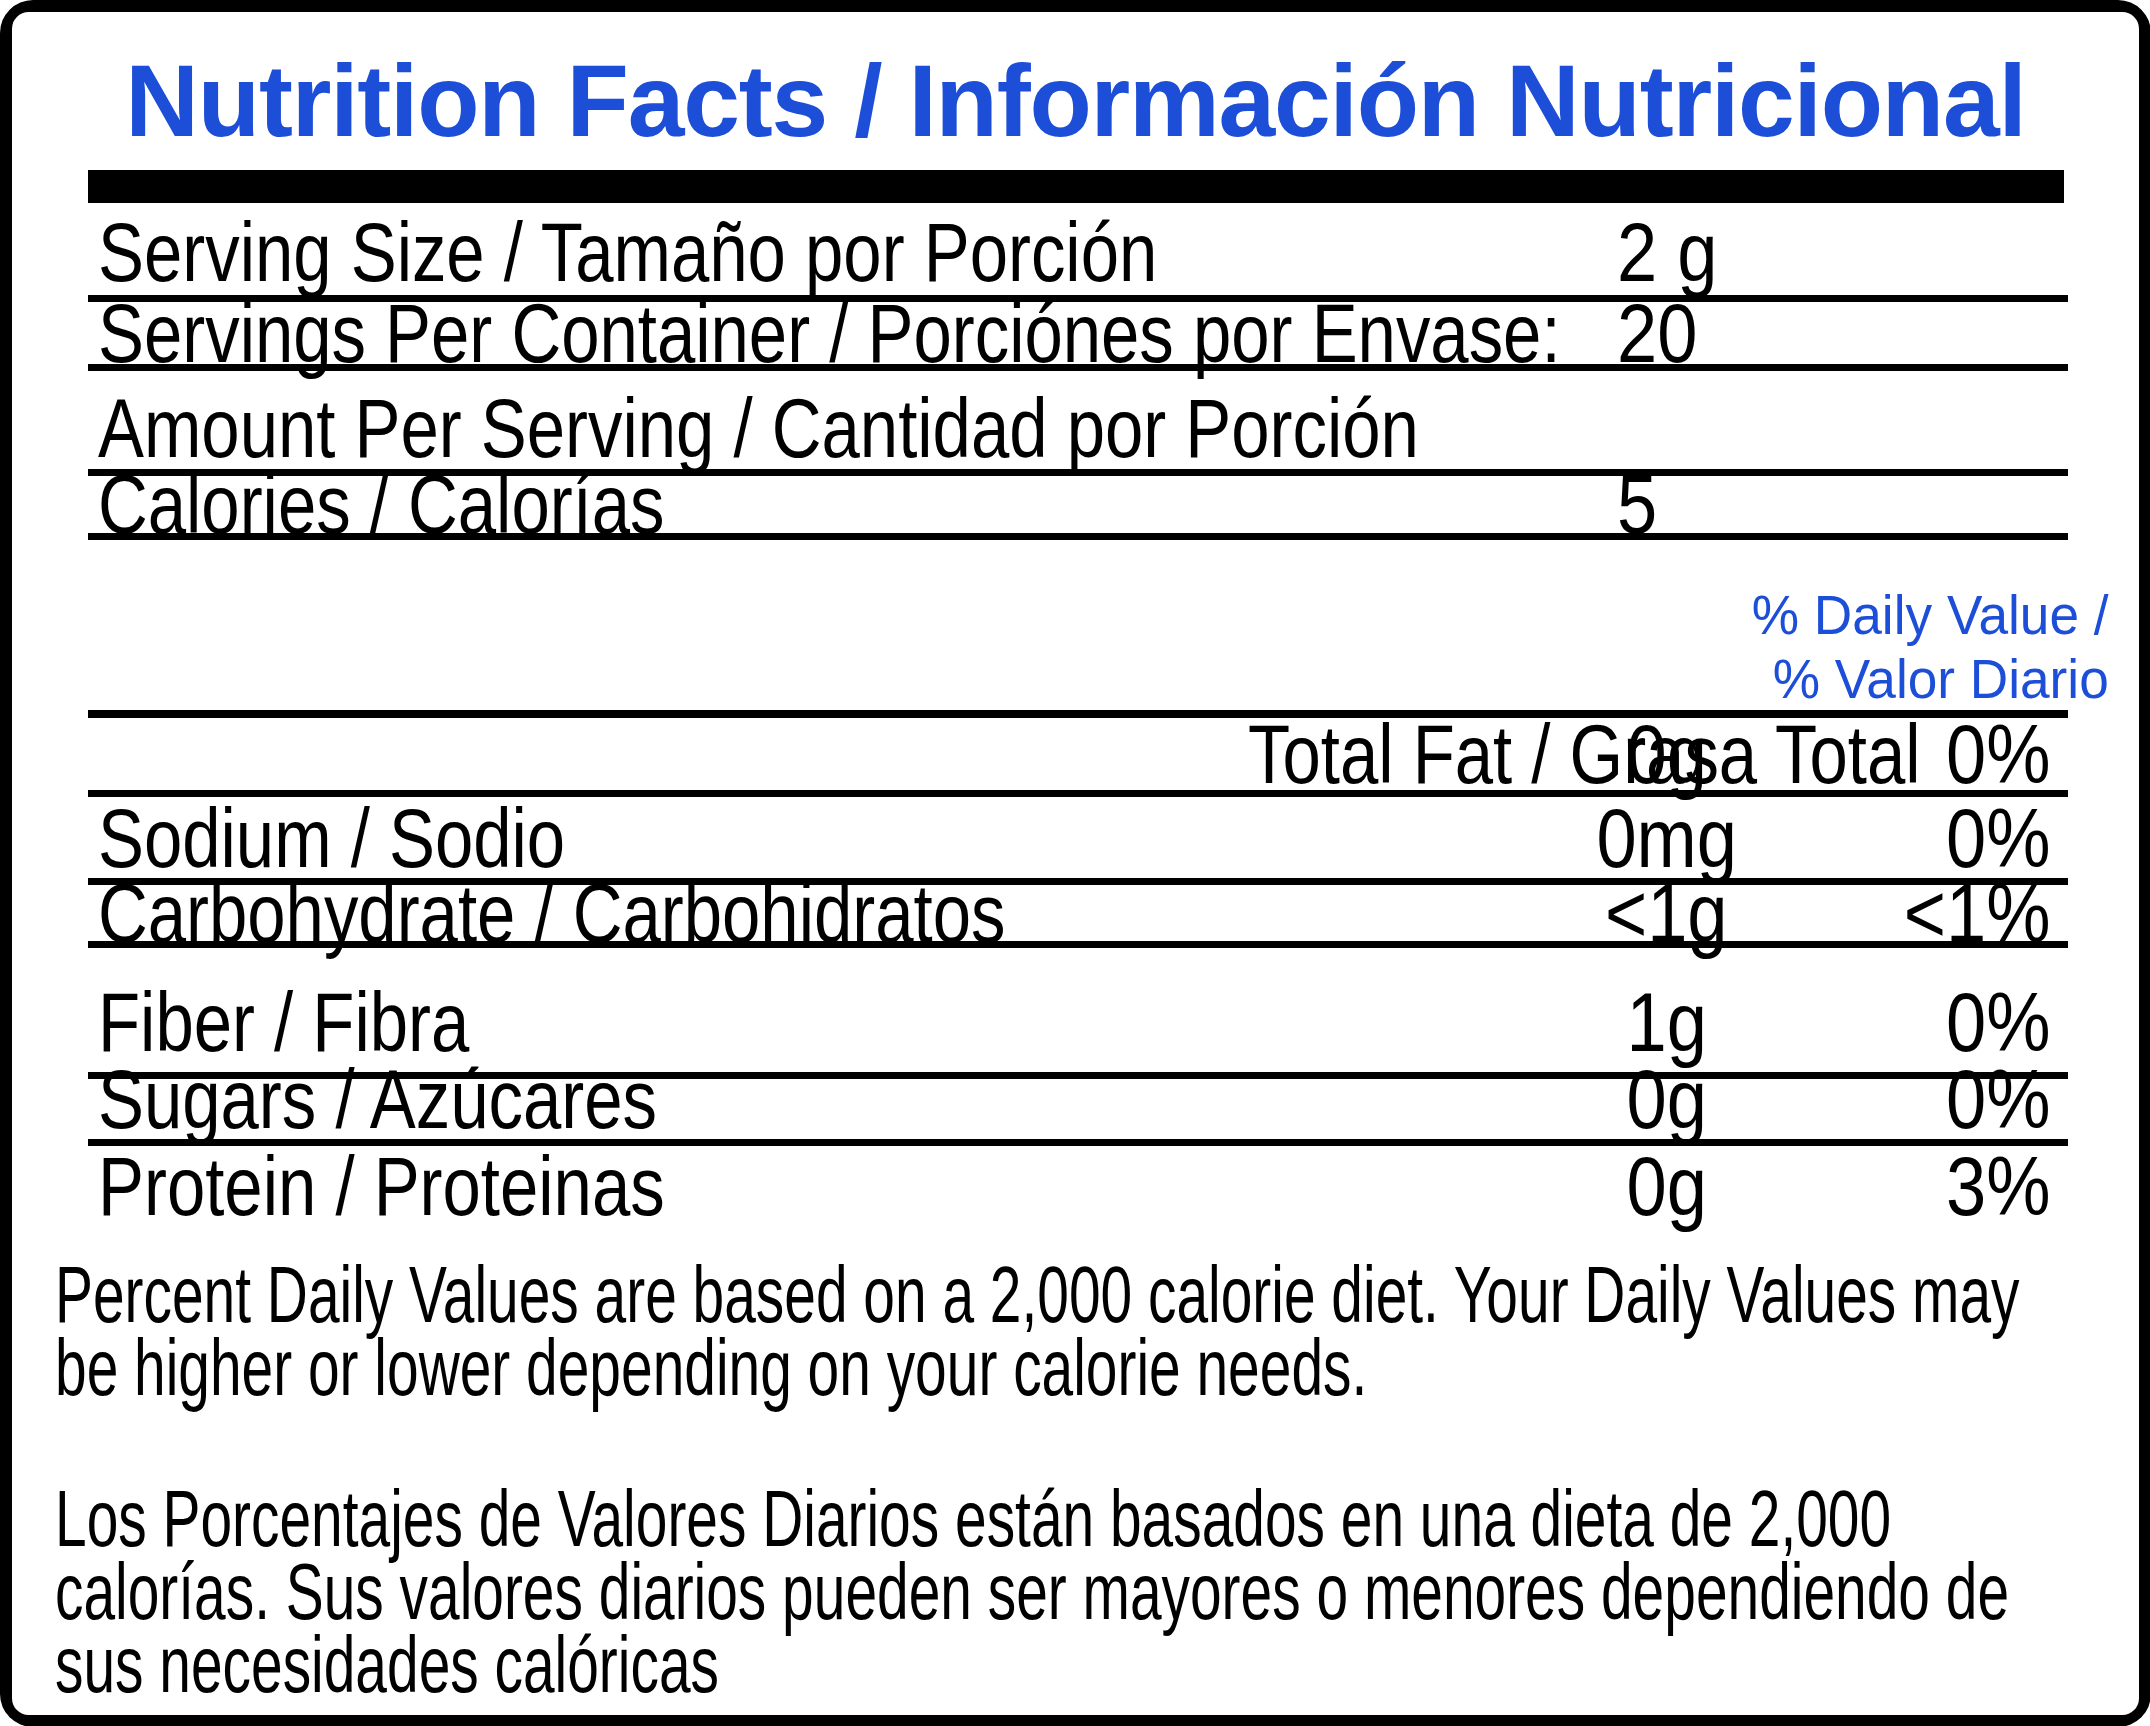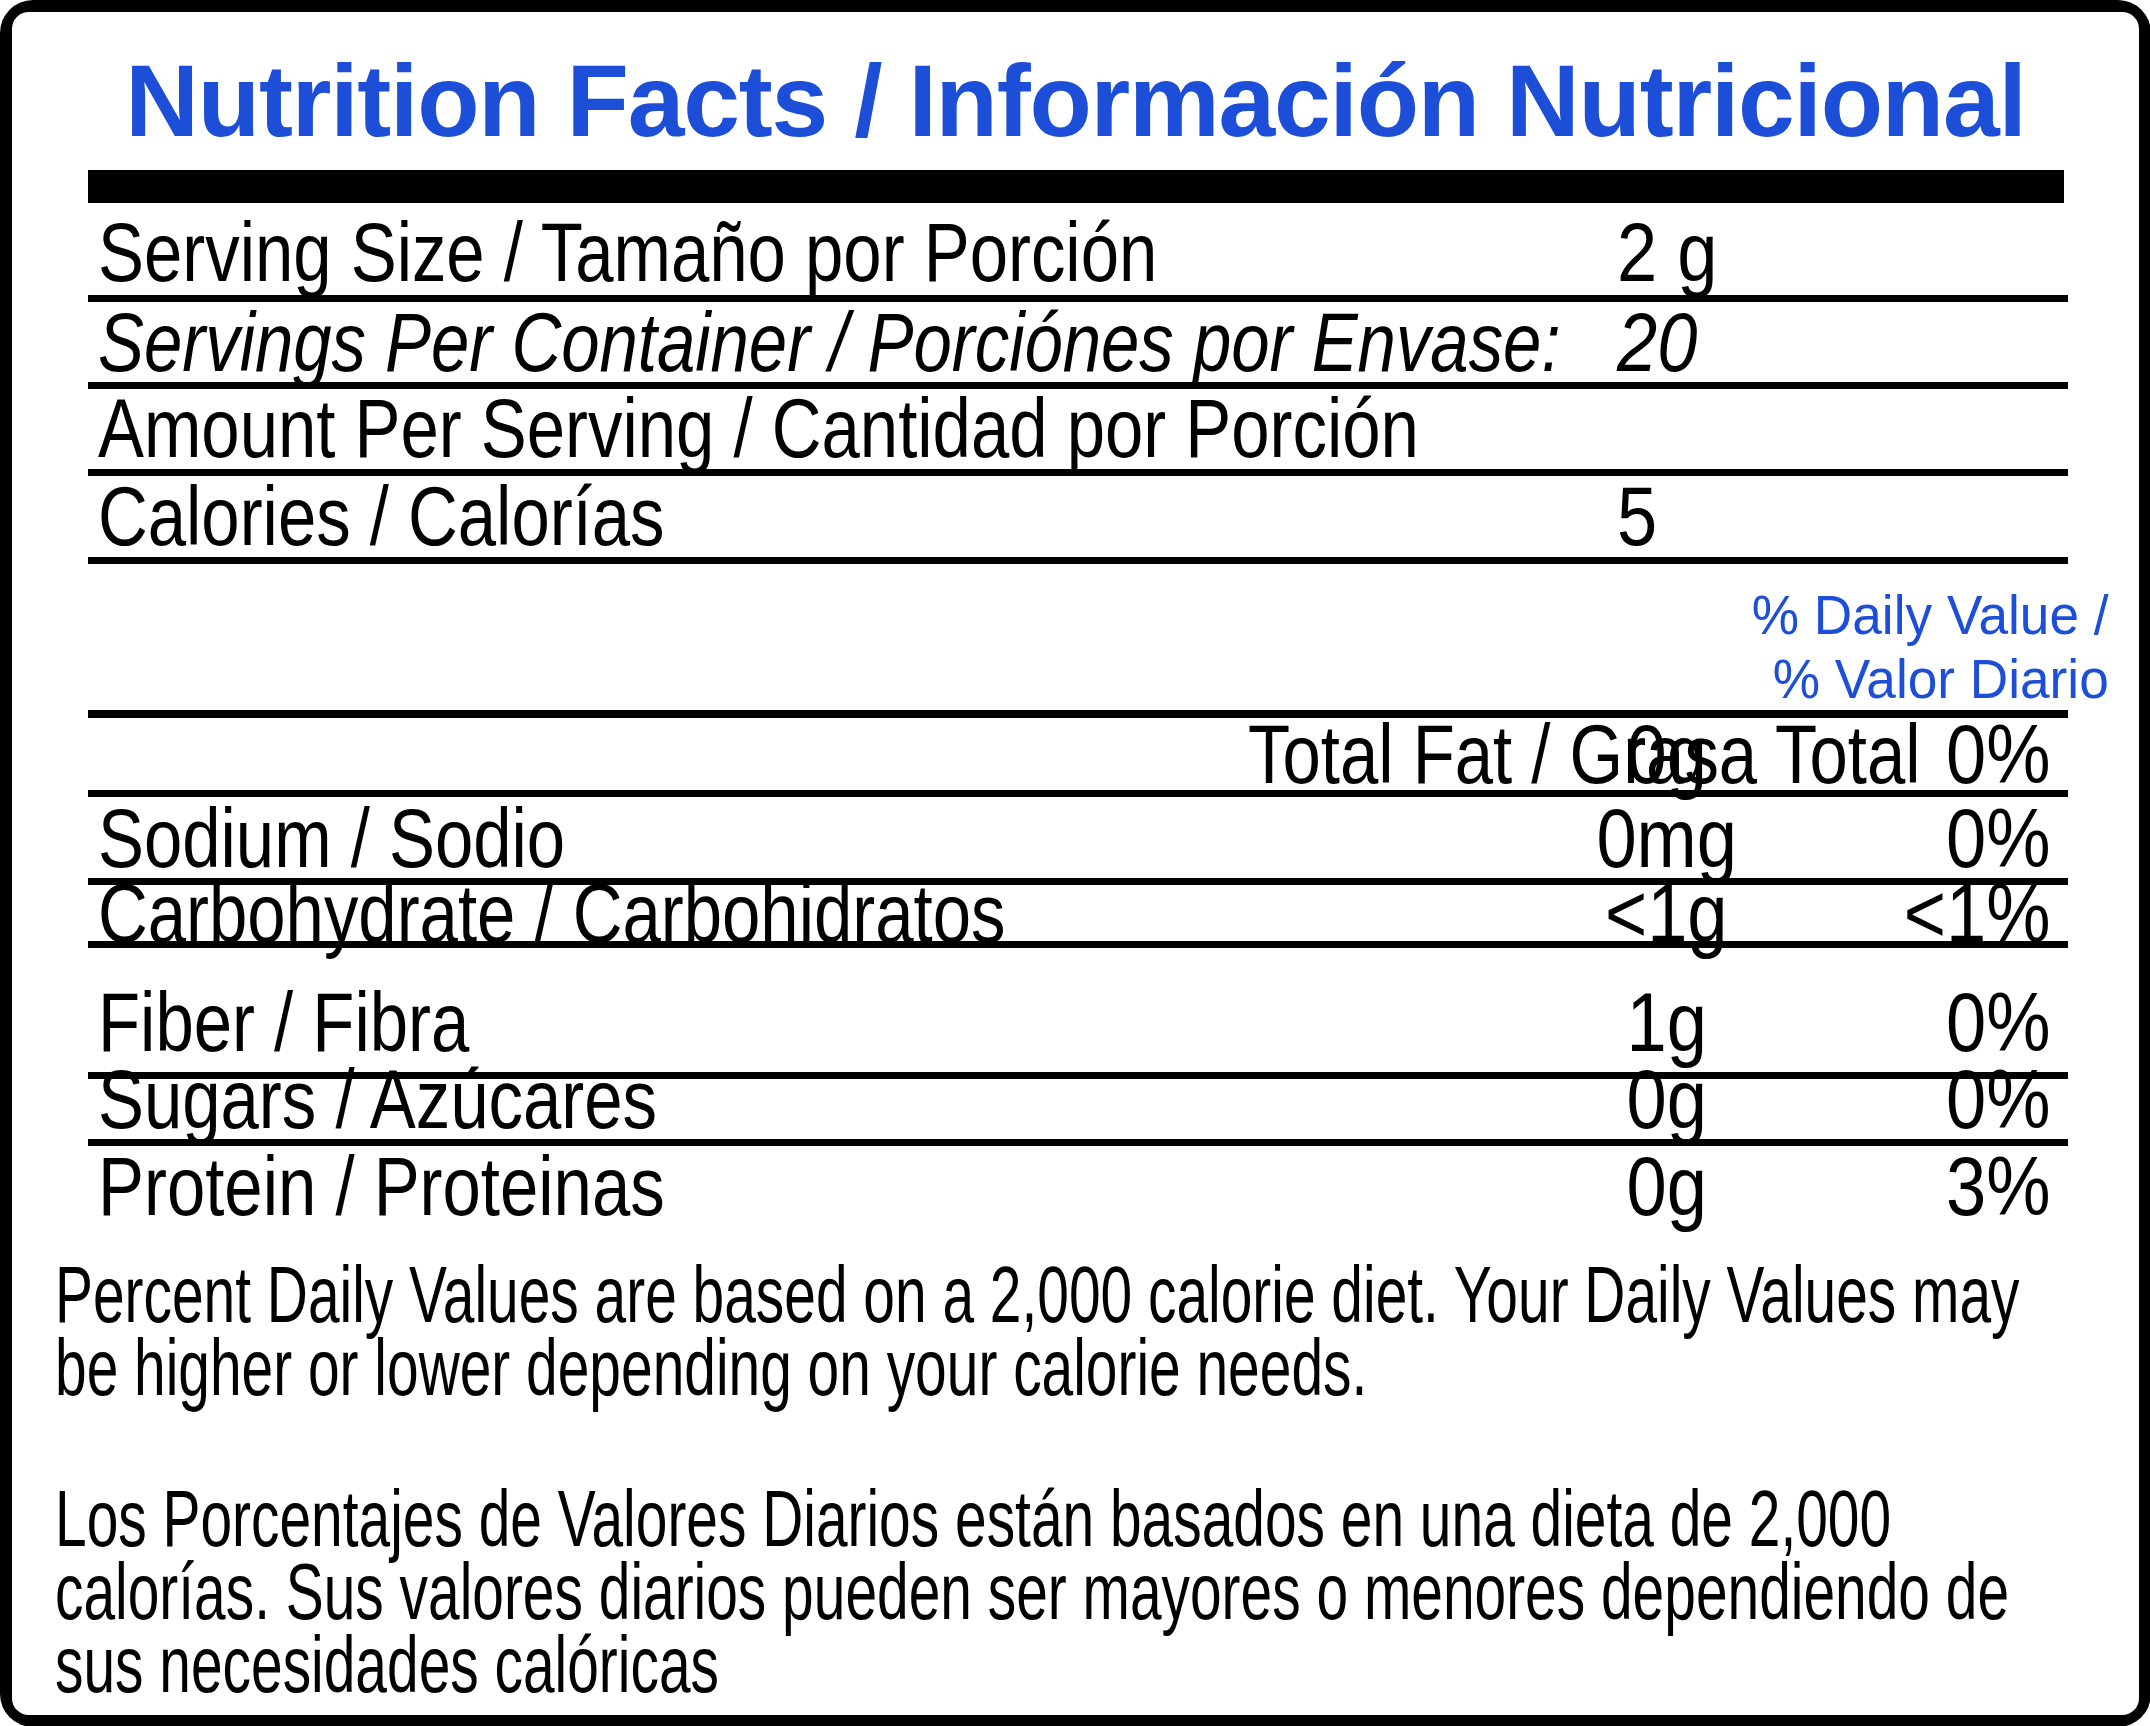--- a/index.html
+++ b/index.html
@@ -48,23 +48,23 @@
   .n-amt{
     position:absolute;left:1411px;width:335px;text-align:center;white-space:nowrap;
   }
   .n-amt>span{display:inline-block;transform:scaleX(0.86);transform-origin:50% 50%;}
   .pct{
     position:absolute;right:18px;text-align:right;white-space:nowrap;
   }
   .pct>span{display:inline-block;transform:scaleX(0.86);transform-origin:100% 50%;}
   
   .r1{top:197px;height:93px;}
-  .r2{top:290px;height:87px;font-style:italic;}
+  .r2{top:290px;height:69px;}
   .r3{top:376px;height:88px;}
-  .r4{top:464px;height:88px;align-items:center;}
+  .r4{top:464px;height:64px;align-items:center;}
   
   .dv-head{
     position:absolute;right:30px;top:571px;
     text-align:right;font-size:56px;line-height:64px;color:#1d4ed8;
     white-space:nowrap;
   }
   .dv-head .dvl{display:inline-block;transform:scaleX(0.95);transform-origin:100% 50%;}
   
   .nutr-topline{
     position:absolute;left:76px;top:698px;width:1980px;height:7.8px;background:#000;

